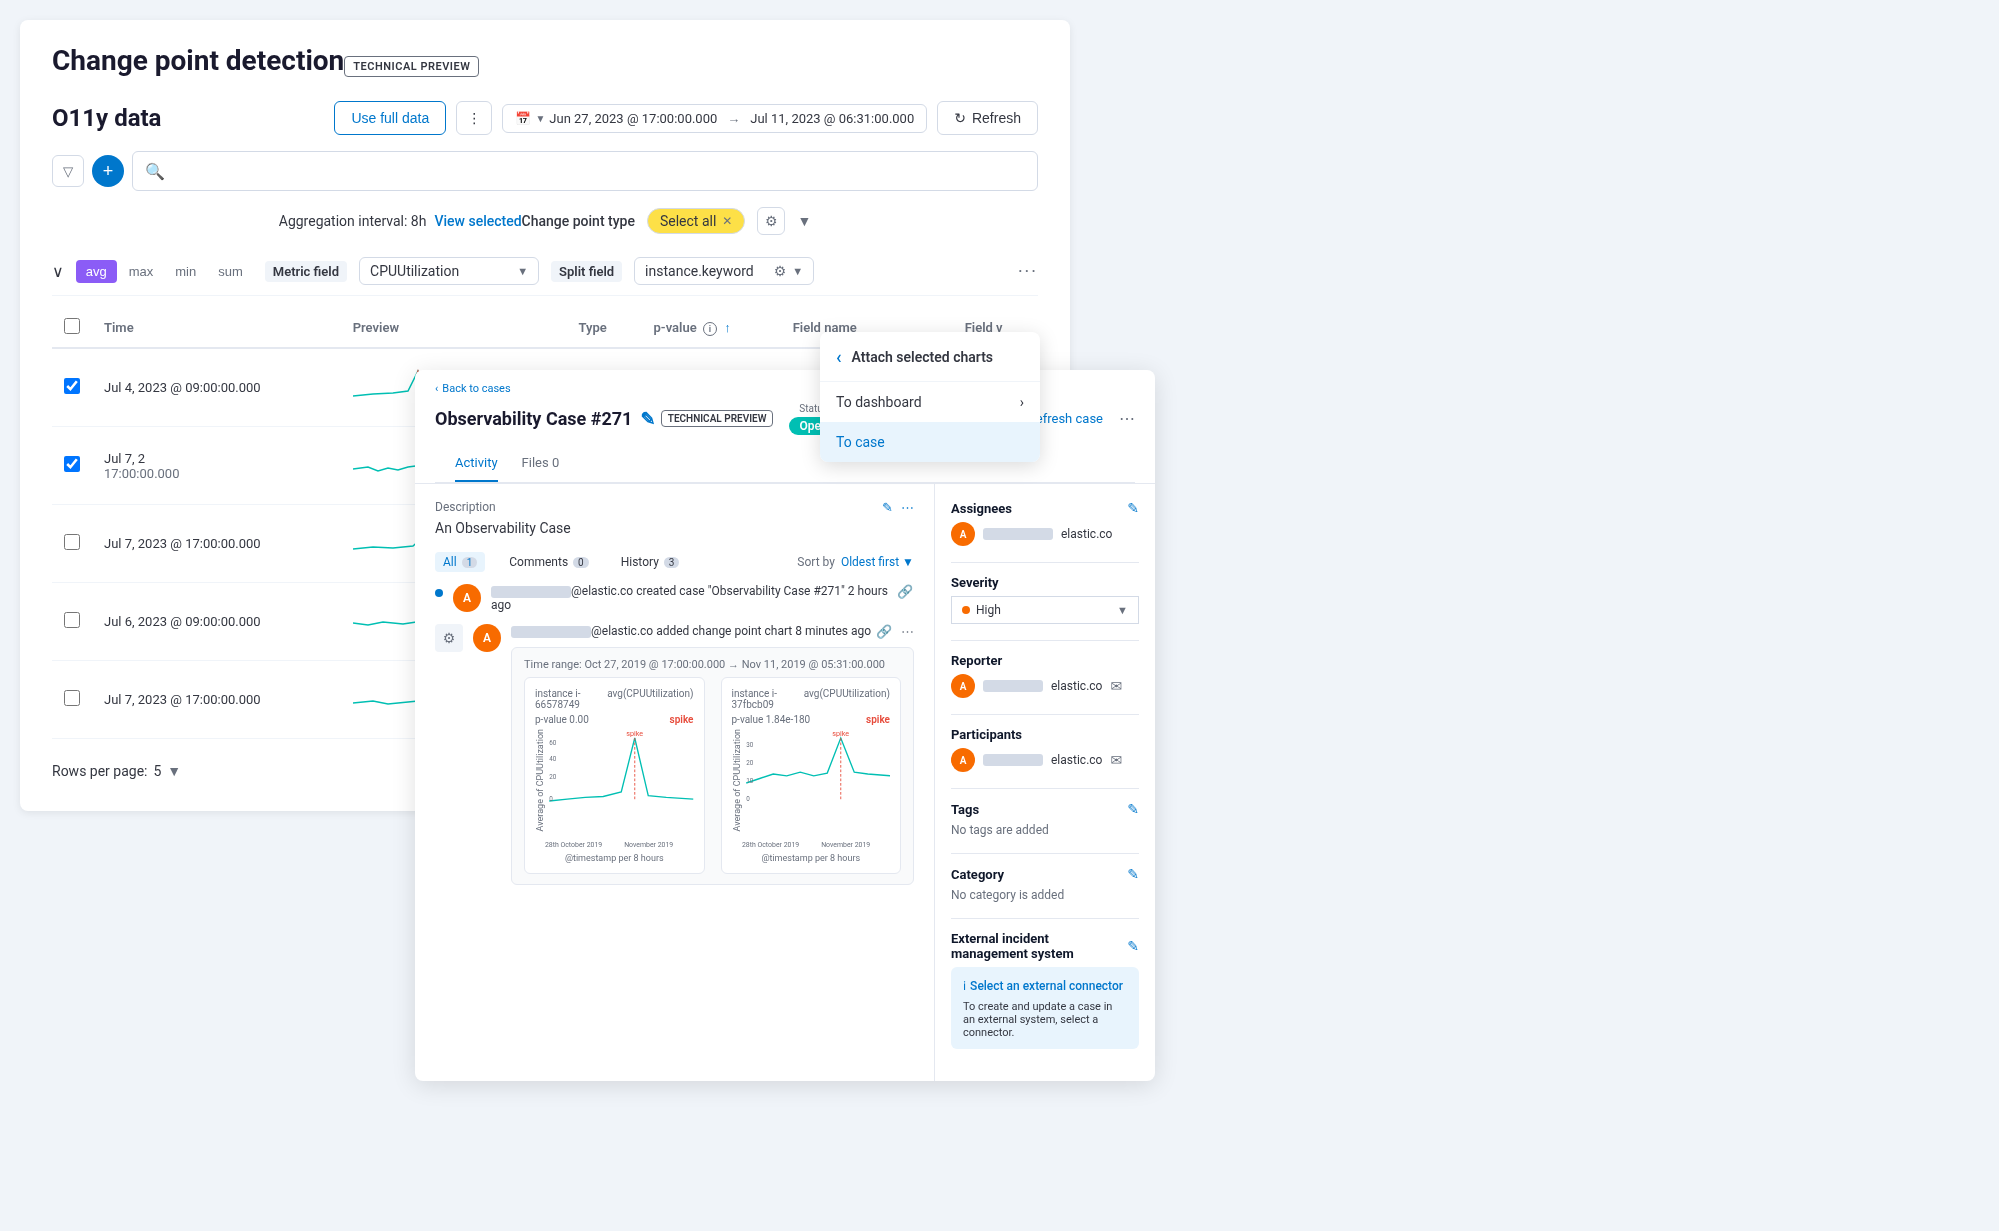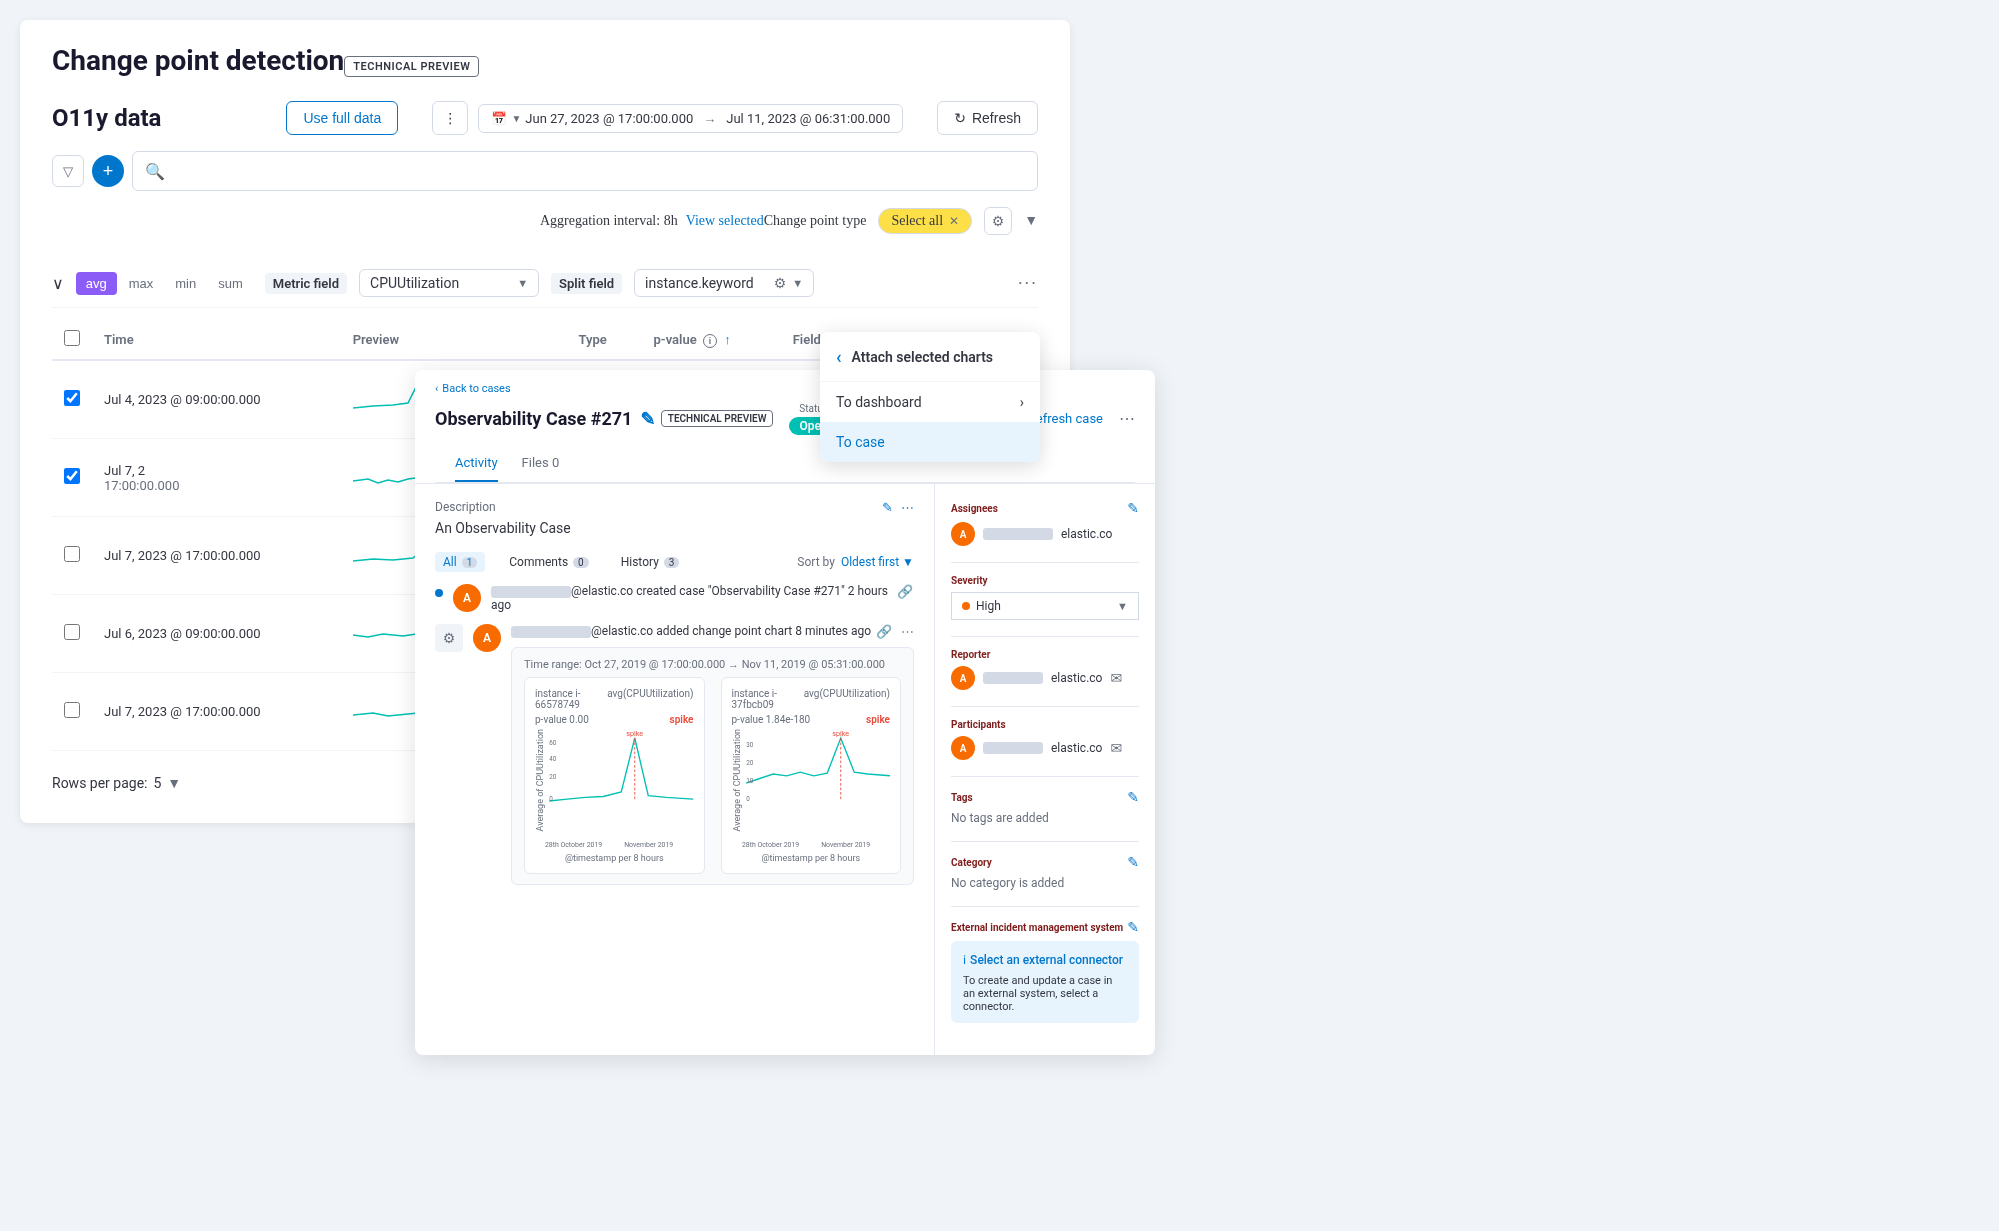--- a/index.html
+++ b/index.html
@@ -63,21 +63,20 @@
       align-items: center;
       gap: 6px;
       border-radius: 6px;
       padding: 8px 16px;
       font-size: 14px;
       font-weight: 500;
       cursor: pointer;
       border: 1px solid #d3dae6;
       background: #fff;
       color: #343741;
-      margin-left: 24px;
     }
     .btn-primary-outline {
       border: 1px solid #0077cc;
       color: #0077cc;
       background: #fff;
     }
     .btn-icon {
       padding: 8px 10px;
     }
     .btn-refresh {
@@ -143,25 +142,24 @@
       border: none; outline: none;
       flex: 1;
       font-size: 14px;
       color: #69707d;
     }
 
     
     .aggregation-row {
       display: flex;
       align-items: center;
-      justify-content: flex-end;
-      margin-bottom: 24px;
+      justify-content: center;
+      margin-bottom: 12px;
       font-size: 14px;
       color: #343741;
-      font-family: Liberation Serif, serif;
     }
     .aggregation-left {
       display: flex;
       align-items: center;
       gap: 8px;
     }
     .aggregation-interval {
       color: #343741;
     }
     .view-selected-link {
@@ -669,23 +667,23 @@
     .sidebar-section {
       margin-bottom: 16px;
     }
     .sidebar-section-header {
       display: flex;
       justify-content: space-between;
       align-items: center;
       margin-bottom: 6px;
     }
     .sidebar-section-title {
-      font-size: 10px;
+      font-size: 13px;
       font-weight: 700;
-      color: #7f1d1d;
+      color: #0f172a;
     }
     .sidebar-edit-btn {
       color: #0077cc;
       cursor: pointer;
       font-size: 14px;
     }
     .assignee-row {
       display: flex;
       align-items: center;
       gap: 8px;

